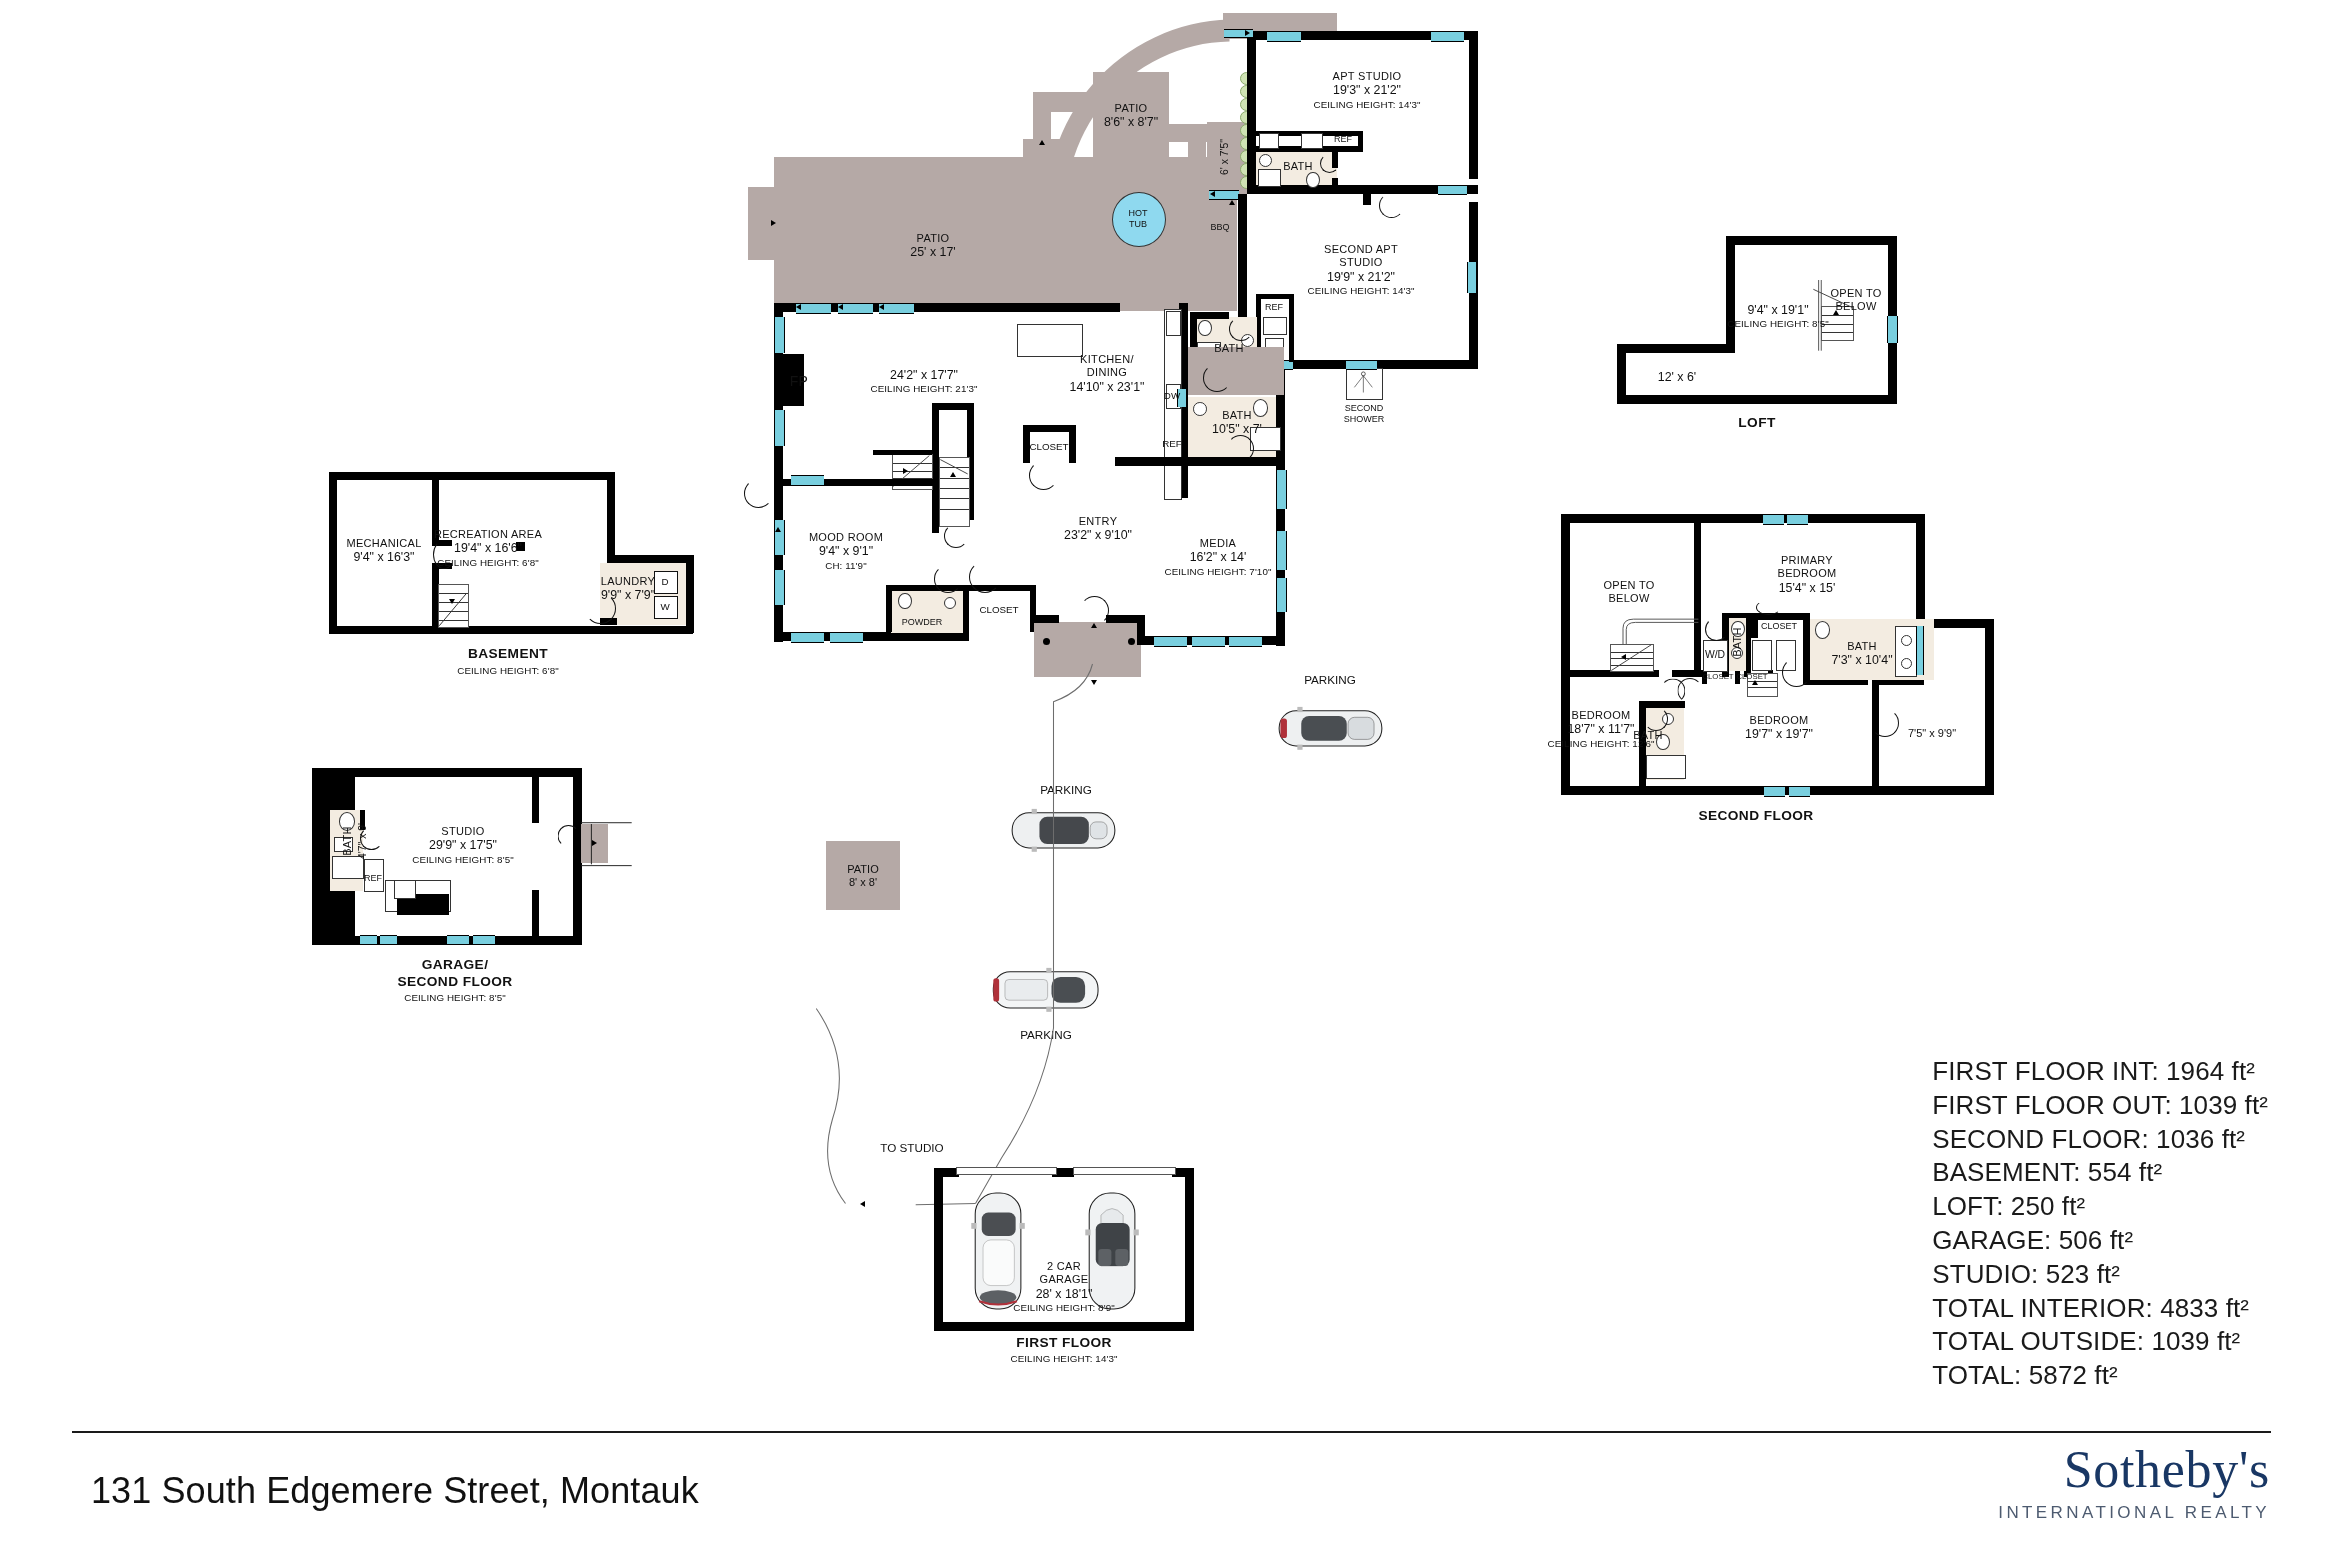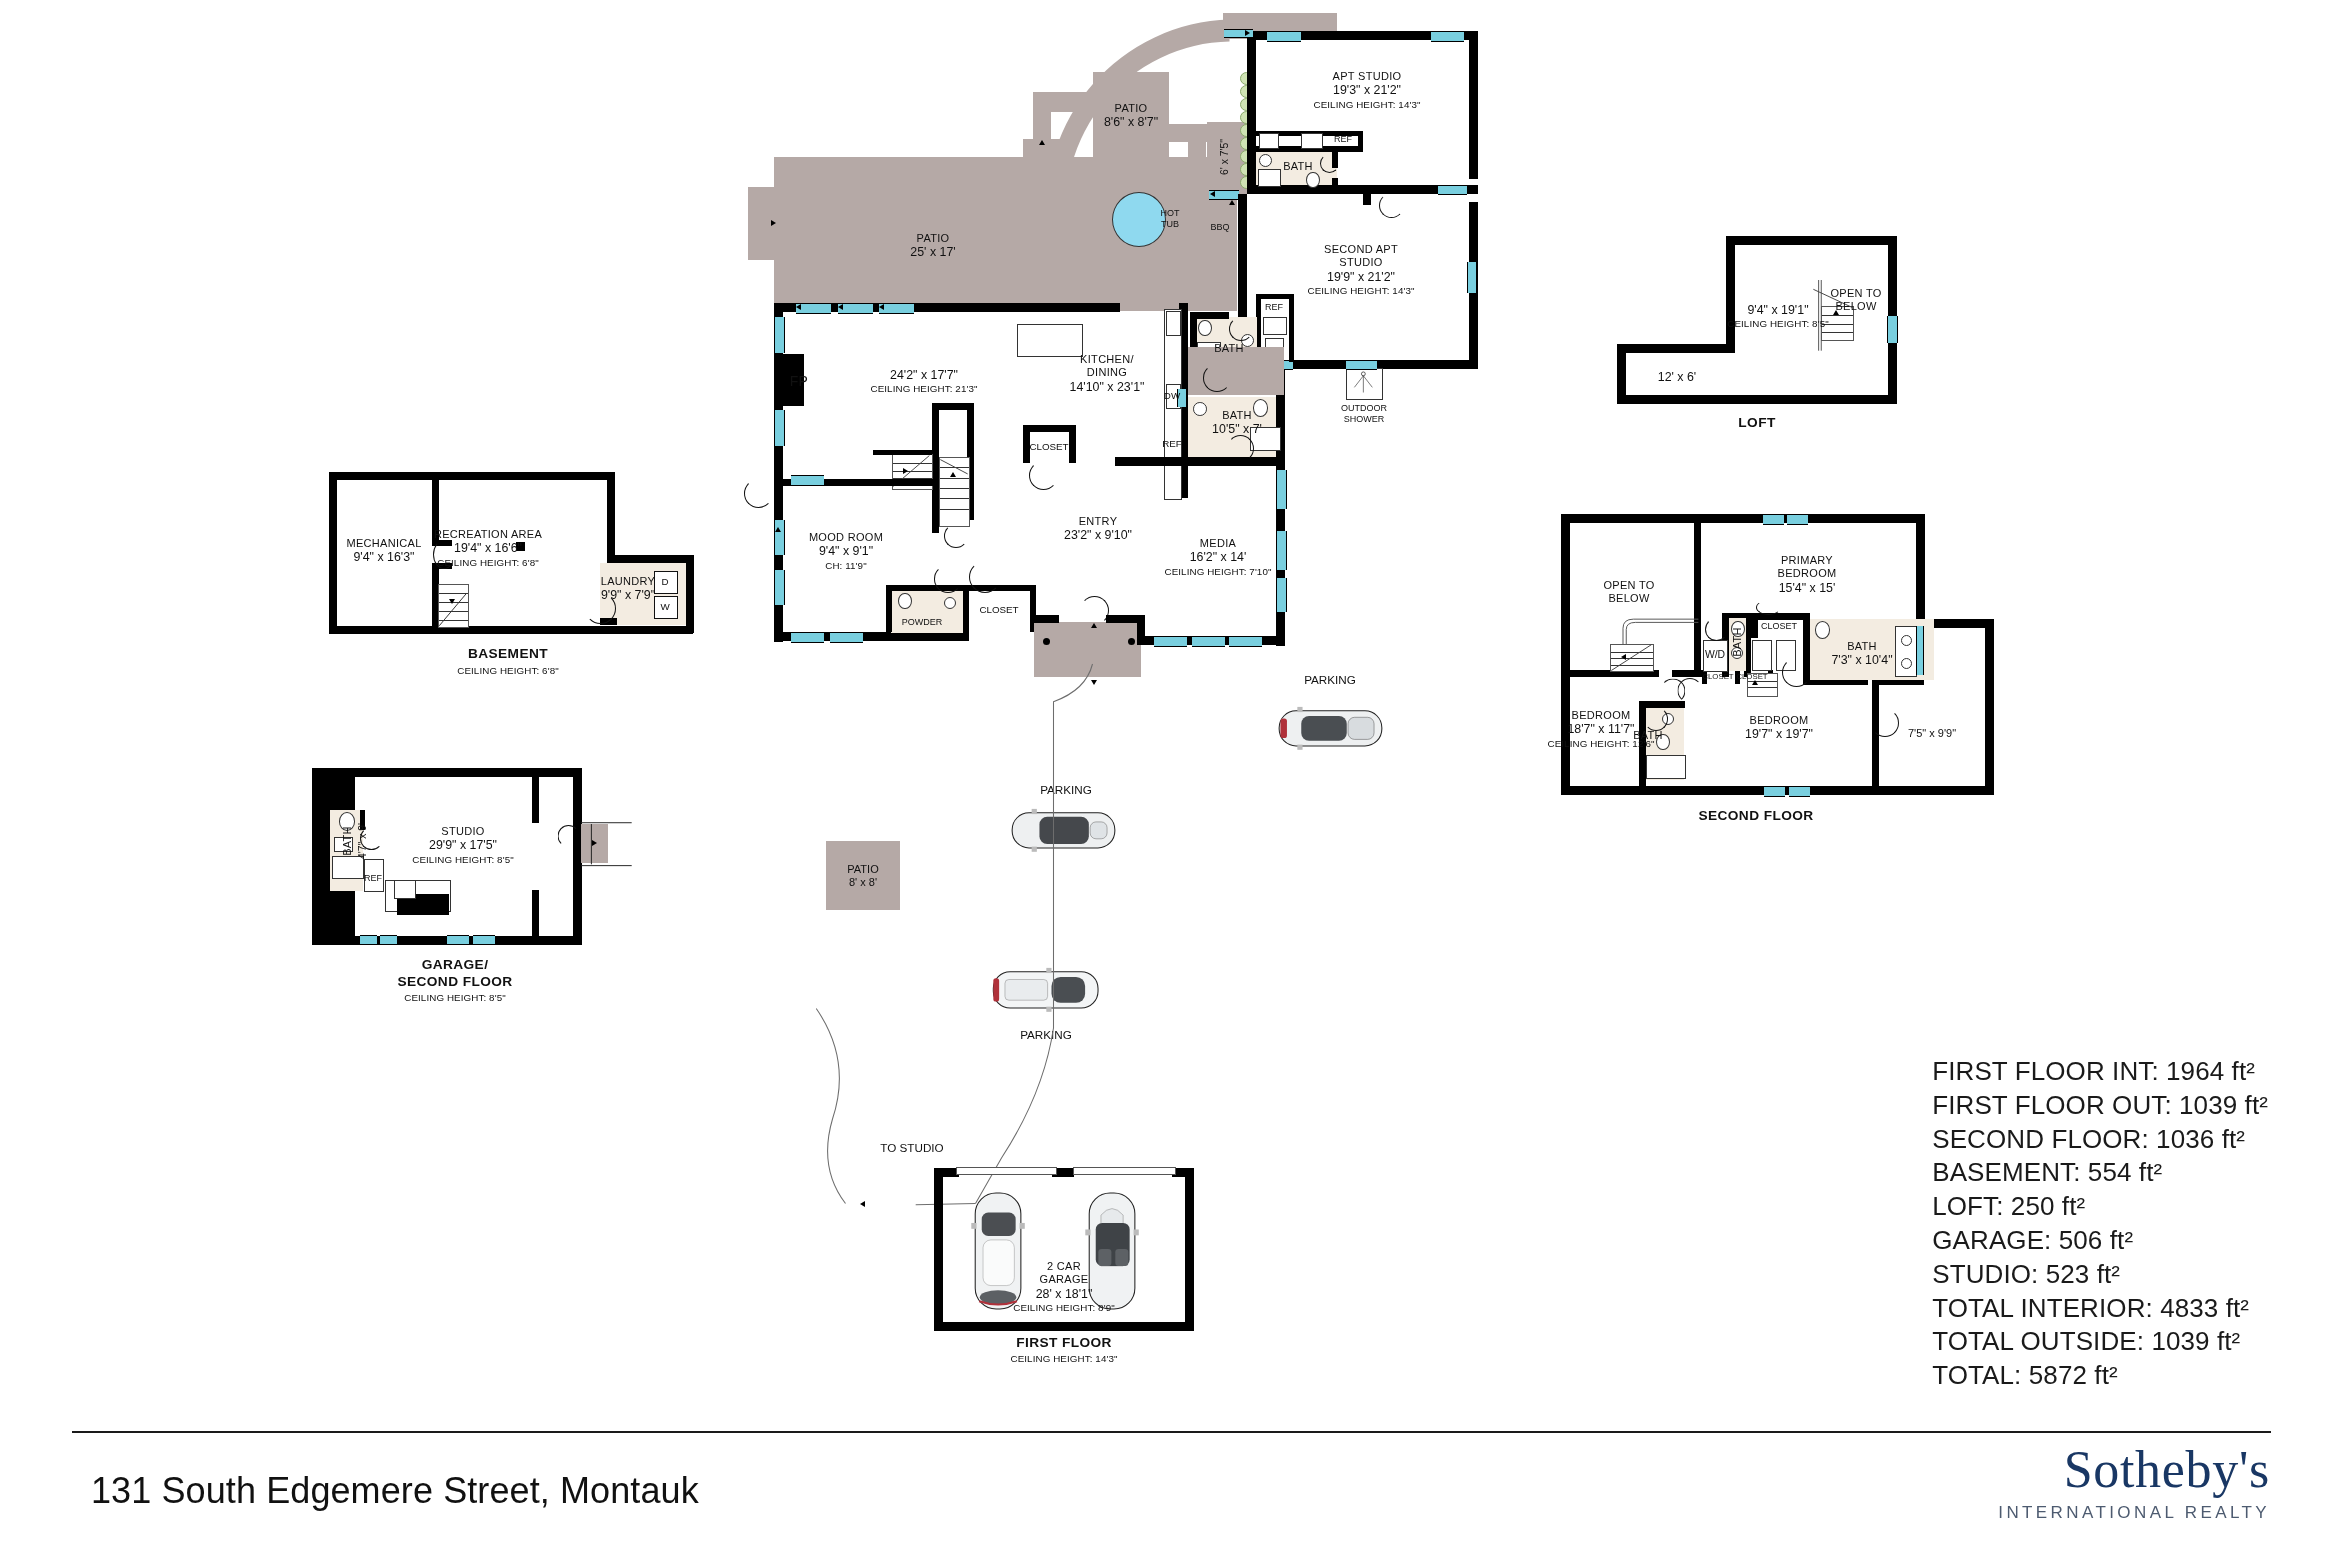--- a/index.html
+++ b/index.html
@@ -507,21 +507,21 @@
     <div class="win" style="left:455px;top:623px;width:33px;height:8.5px;"></div>
 
     <div class="lbl" style="left:357px;top:89px;transform:translateX(-50%);">
       <div class="rname">PATIO</div>
       <div class="rdim">8'6" x 8'7"</div>
     </div>
     <div class="lbl" style="left:159px;top:219px;transform:translateX(-50%);">
       <div class="rname">PATIO</div>
       <div class="rdim">25' x 17'</div>
     </div>
-    <div class="lbl" style="left:364px;top:195px;transform:translateX(-50%);margin-left:32px;">
+    <div class="lbl" style="left:364px;top:195px;transform:translateX(-50%);">
       <div class="small">HOT</div>
       <div class="small">TUB</div>
     </div>
     <div class="lbl small" style="left:446px;top:209px;transform:translateX(-50%);">BBQ</div>
     <div class="lbl rdim vert" style="left:451px;top:144px;font-size:10.4px;">6' x 7'5"</div>
     <div class="lbl" style="left:593px;top:57px;transform:translateX(-50%);">
       <div class="rname">APT STUDIO</div>
       <div class="rdim">19'3" x 21'2"</div>
       <div class="rch">CEILING HEIGHT: 14'3"</div>
     </div>
@@ -529,21 +529,21 @@
     <div class="lbl small" style="left:569px;top:121px;transform:translateX(-50%);">REF</div>
     <div class="lbl" style="left:587px;top:230px;transform:translateX(-50%);">
       <div class="rname">SECOND APT</div>
       <div class="rname">STUDIO</div>
       <div class="rdim">19'9" x 21'2"</div>
       <div class="rch">CEILING HEIGHT: 14'3"</div>
     </div>
     <div class="lbl rname" style="left:455px;top:329px;transform:translateX(-50%);font-size:11px;">BATH</div>
     <div class="lbl small" style="left:500px;top:289px;transform:translateX(-50%);">REF</div>
     <div class="lbl" style="left:590px;top:390px;transform:translateX(-50%);">
-      <div class="small">OUTDOOR</div>
+      <div class="small">SECOND</div>
       <div class="small">SHOWER</div>
     </div>
     <div class="lbl" style="left:150px;top:355px;transform:translateX(-50%);">
       <div class="rdim">24'2" x 17'7"</div>
       <div class="rch">CEILING HEIGHT: 21'3"</div>
     </div>
     <div class="lbl rname" style="left:25px;top:360px;transform:translateX(-50%);font-size:14px;">FP</div>
     <div class="lbl" style="left:333px;top:340px;transform:translateX(-50%);">
       <div class="rname">KITCHEN/</div>
       <div class="rname">DINING</div>

